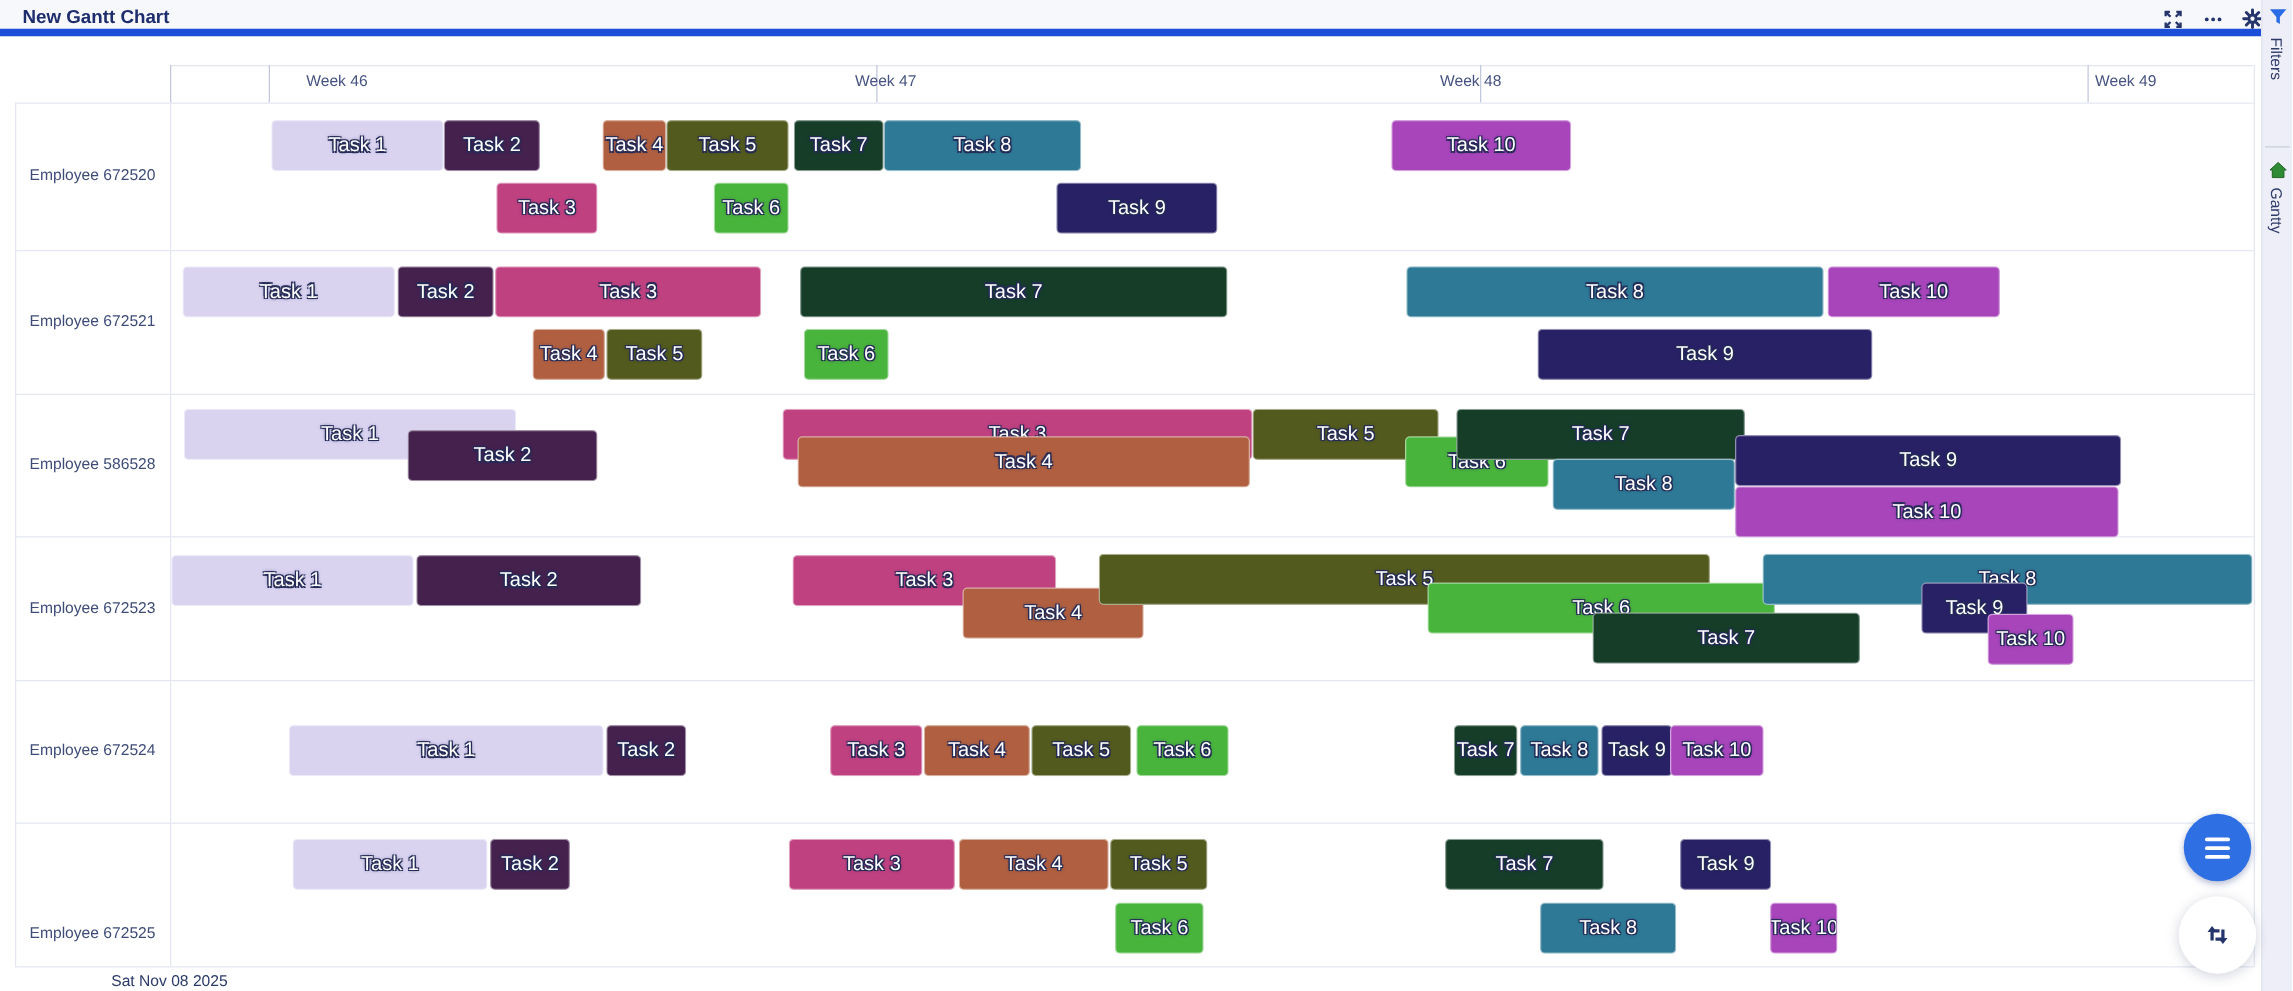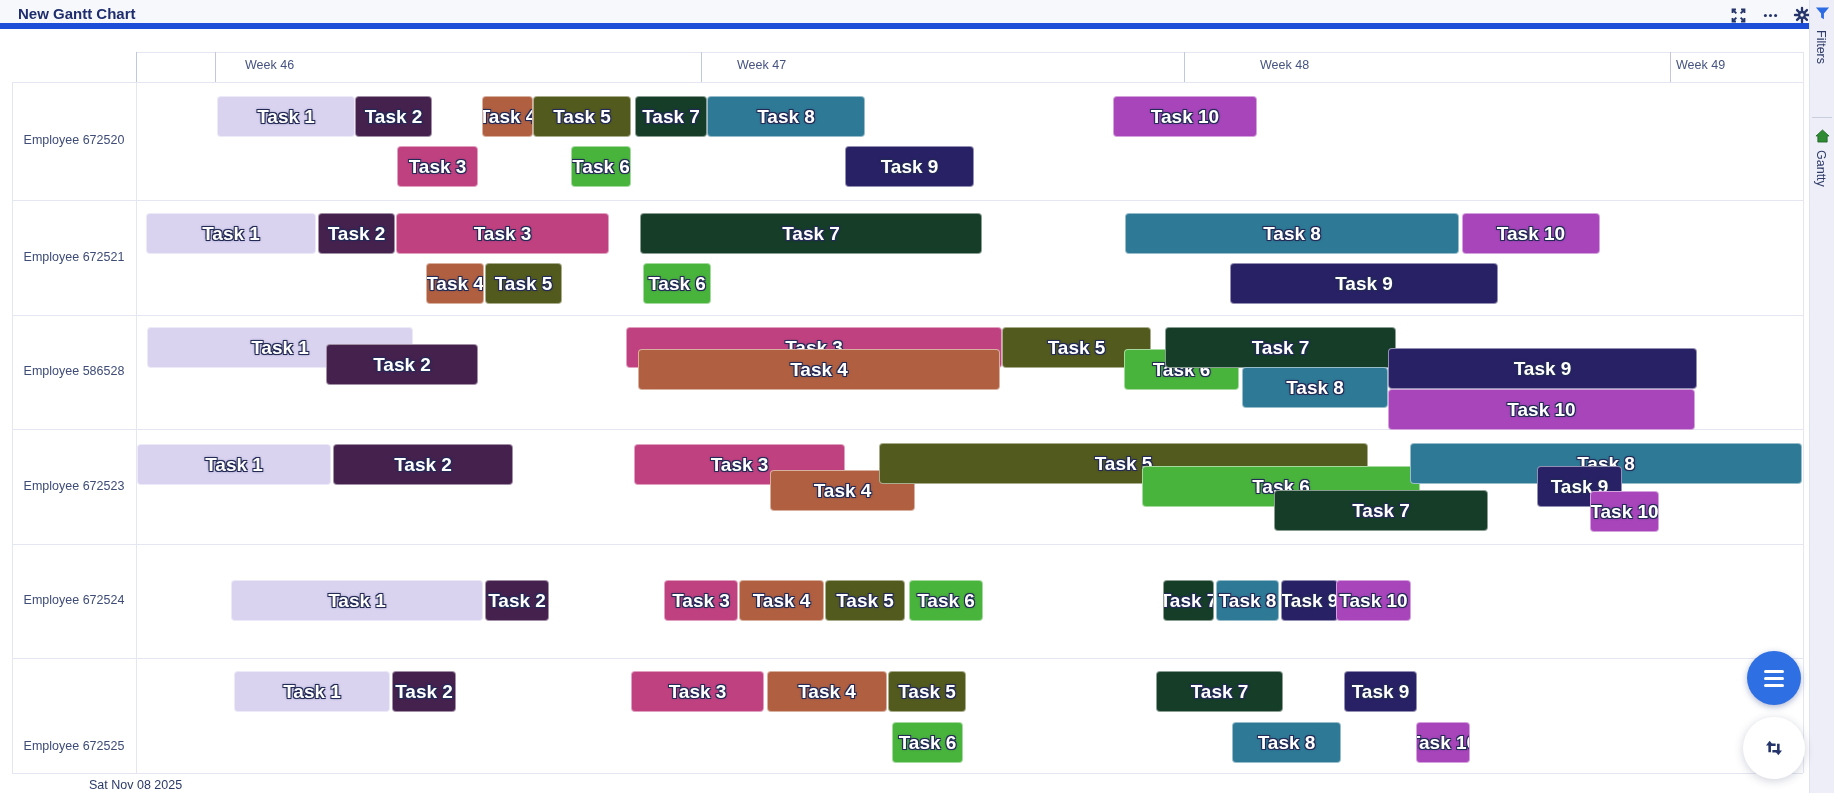--- a/index.html
+++ b/index.html
@@ -18,44 +18,44 @@
   .rail-div{position:absolute;left:2px;width:20px;height:1px;background:#c9cede;}
   
   .gline{position:absolute;background:#e4e7f1;}
   .gline.dark{background:#c2c8db;}
   .week-label{position:absolute;top:58px;font-size:12.5px;color:#465380;}
   .row-label{position:absolute;left:12px;width:124px;text-align:center;font-size:12.5px;color:#3e4c77;}
   .date-label{position:absolute;top:778px;font-size:12.5px;color:#2b3a69;white-space:nowrap;}
   
   .bar{position:absolute;height:41px;border-radius:4px;border:1px solid rgba(255,255,255,0.5);
        box-sizing:border-box;display:flex;align-items:center;justify-content:center;
-       font-size:19px;font-weight:700;color:#ffffff;white-space:nowrap;overflow:hidden;cursor:pointer;
+       font-size:16px;font-weight:400;color:#ffffff;white-space:nowrap;overflow:hidden;cursor:pointer;
        text-shadow:-1px -1px 0 #232a56,1px -1px 0 #232a56,-1px 1px 0 #232a56,1px 1px 0 #232a56,0 0 3px #232a56;}
   
   .fab{position:absolute;border-radius:50%;display:flex;align-items:center;justify-content:center;cursor:pointer;}
   .fab.menu{left:1747px;top:651px;width:54px;height:54px;background:#2f6fe4;box-shadow:0 2px 6px rgba(30,50,120,.35);}
   .fab.swap{left:1743px;top:717px;width:62px;height:62px;background:#ffffff;box-shadow:0 2px 10px rgba(40,50,90,.22);}
   .hamburger{display:flex;flex-direction:column;gap:4px;}
   .hamburger span{display:block;width:20px;height:3px;border-radius:2px;background:#ffffff;}
   svg{display:block;}
 </style>
 </head>
 <body>
 
 <div class="screen">
 
   <div id="canvas">
       <div class="gline" style="left: 136px; top: 52px; width: 1667px; height: 1px;"></div>
       <div class="gline dark" style="left: 136px; top: 52px; width: 1px; height: 30px;"></div>
       <div class="gline dark" style="left: 215px; top: 52px; width: 1px; height: 30px;"></div>
       <div class="week-label" style="left: 221px; margin-left: 24px;">Week 46</div>
       <div class="gline dark" style="left: 701px; top: 52px; width: 1px; height: 30px;"></div>
-      <div class="week-label" style="left: 737px;">Week 47</div>
+      <div class="week-label" style="left: 684px;">Week 47</div>
       <div class="gline dark" style="left: 1184px; top: 52px; width: 1px; height: 30px;"></div>
-      <div class="week-label" style="left: 1260px;">Week 48</div>
+      <div class="week-label" style="left: 1152px;">Week 48</div>
       <div class="gline dark" style="left: 1670px; top: 52px; width: 1px; height: 30px;"></div>
       <div class="week-label" style="left: 1676px;">Week 49</div>
       <div class="gline" style="left: 1803px; top: 52px; width: 1px; height: 721px;"></div>
       <div class="gline" style="left: 12px; top: 82px; width: 1px; height: 691px;"></div>
       <div class="gline" style="left: 136px; top: 82px; width: 1px; height: 691px;"></div>
       <div class="gline" style="left: 12px; top: 82px; width: 1791px; height: 1px;"></div>
       <div class="gline" style="left: 12px; top: 200px; width: 1791px; height: 1px;"></div>
       <div class="row-label" style="top: 133px;">Employee 672520</div>
       <div class="bar" style="left: 217px; top: 96px; width: 138px; height: 41px; background: rgb(217, 211, 240); z-index: 1;">Task 1</div>
       <div class="bar" style="left: 355px; top: 96px; width: 77px; height: 41px; background: rgb(69, 33, 78); z-index: 2;">Task 2</div>

